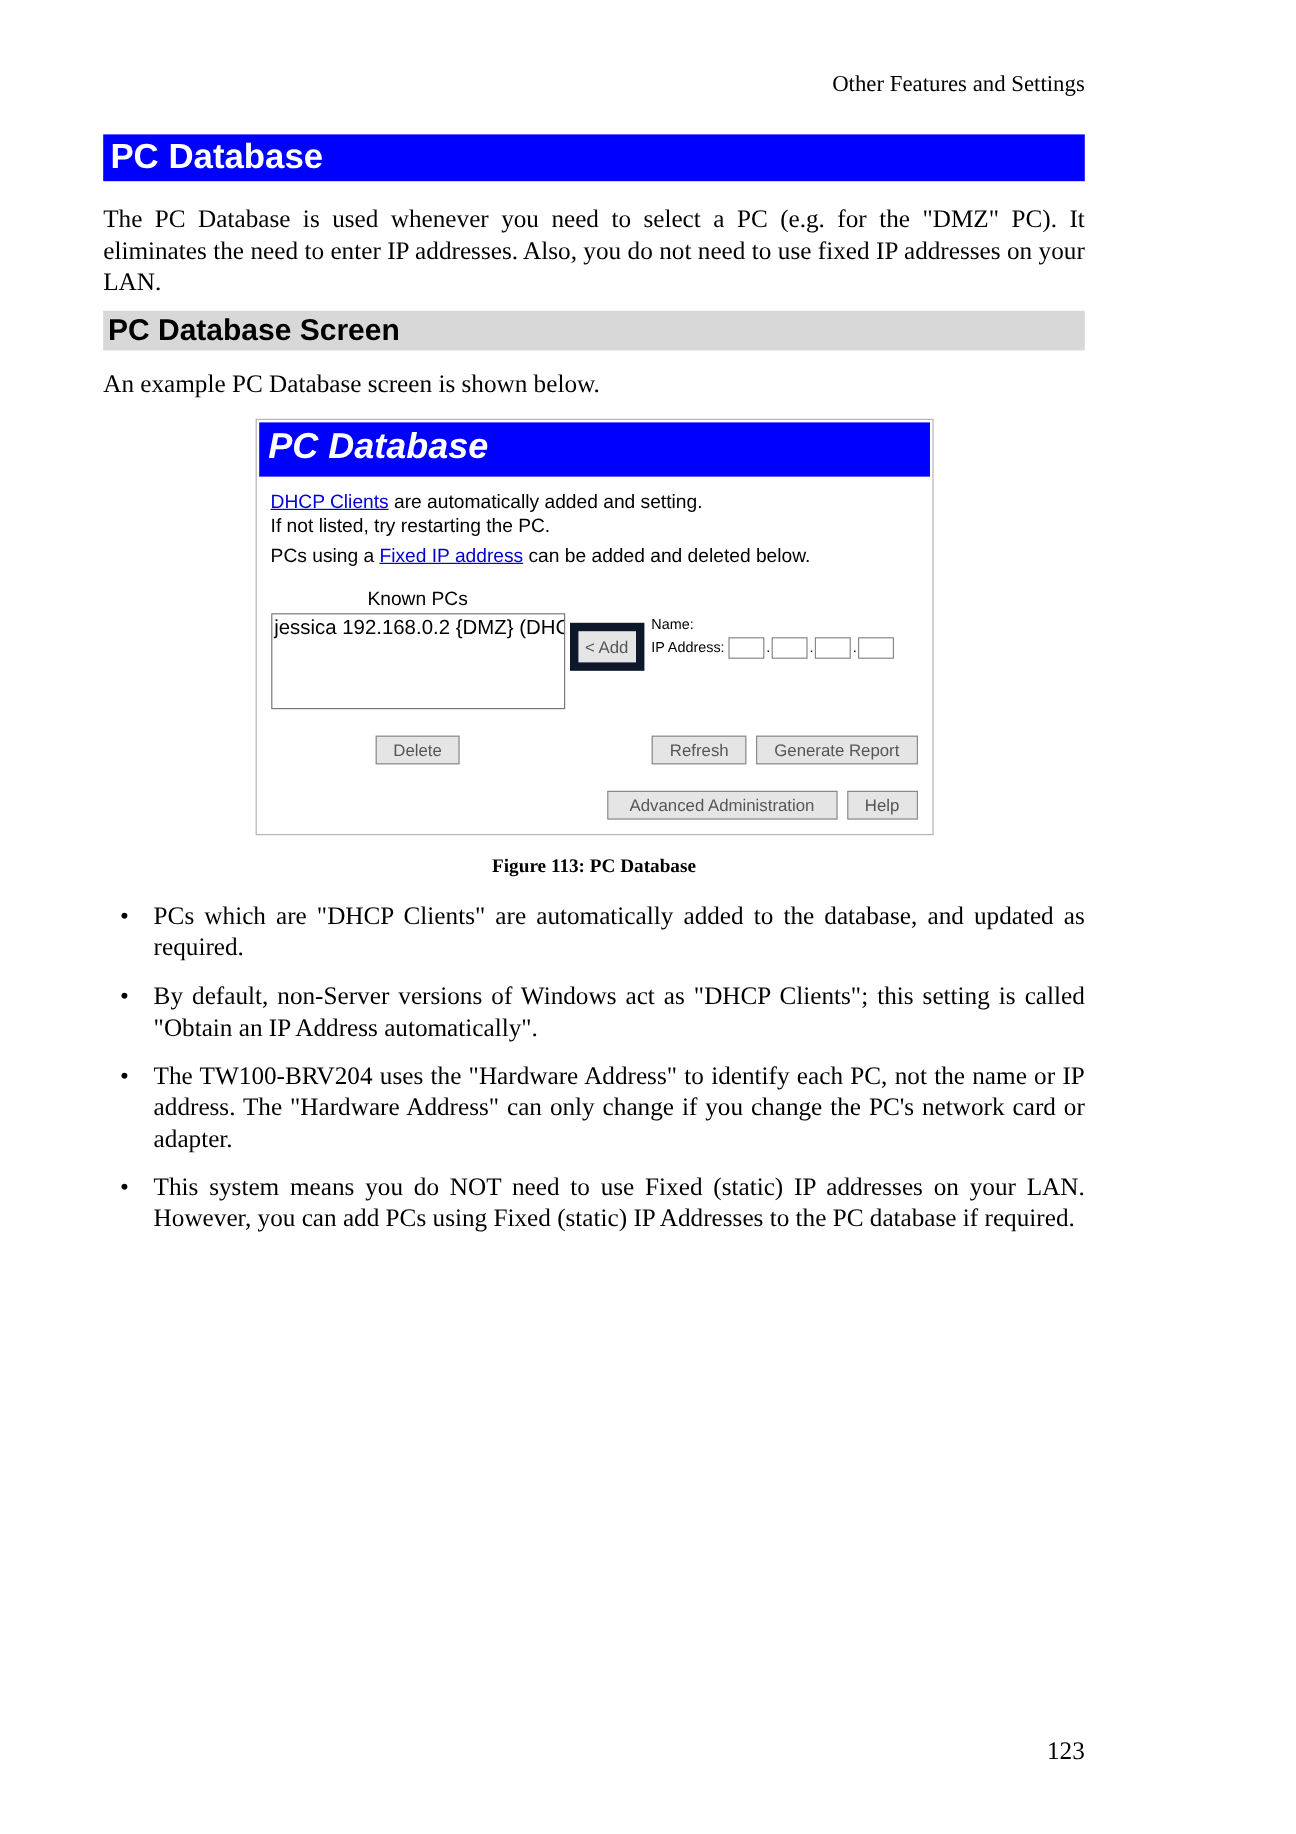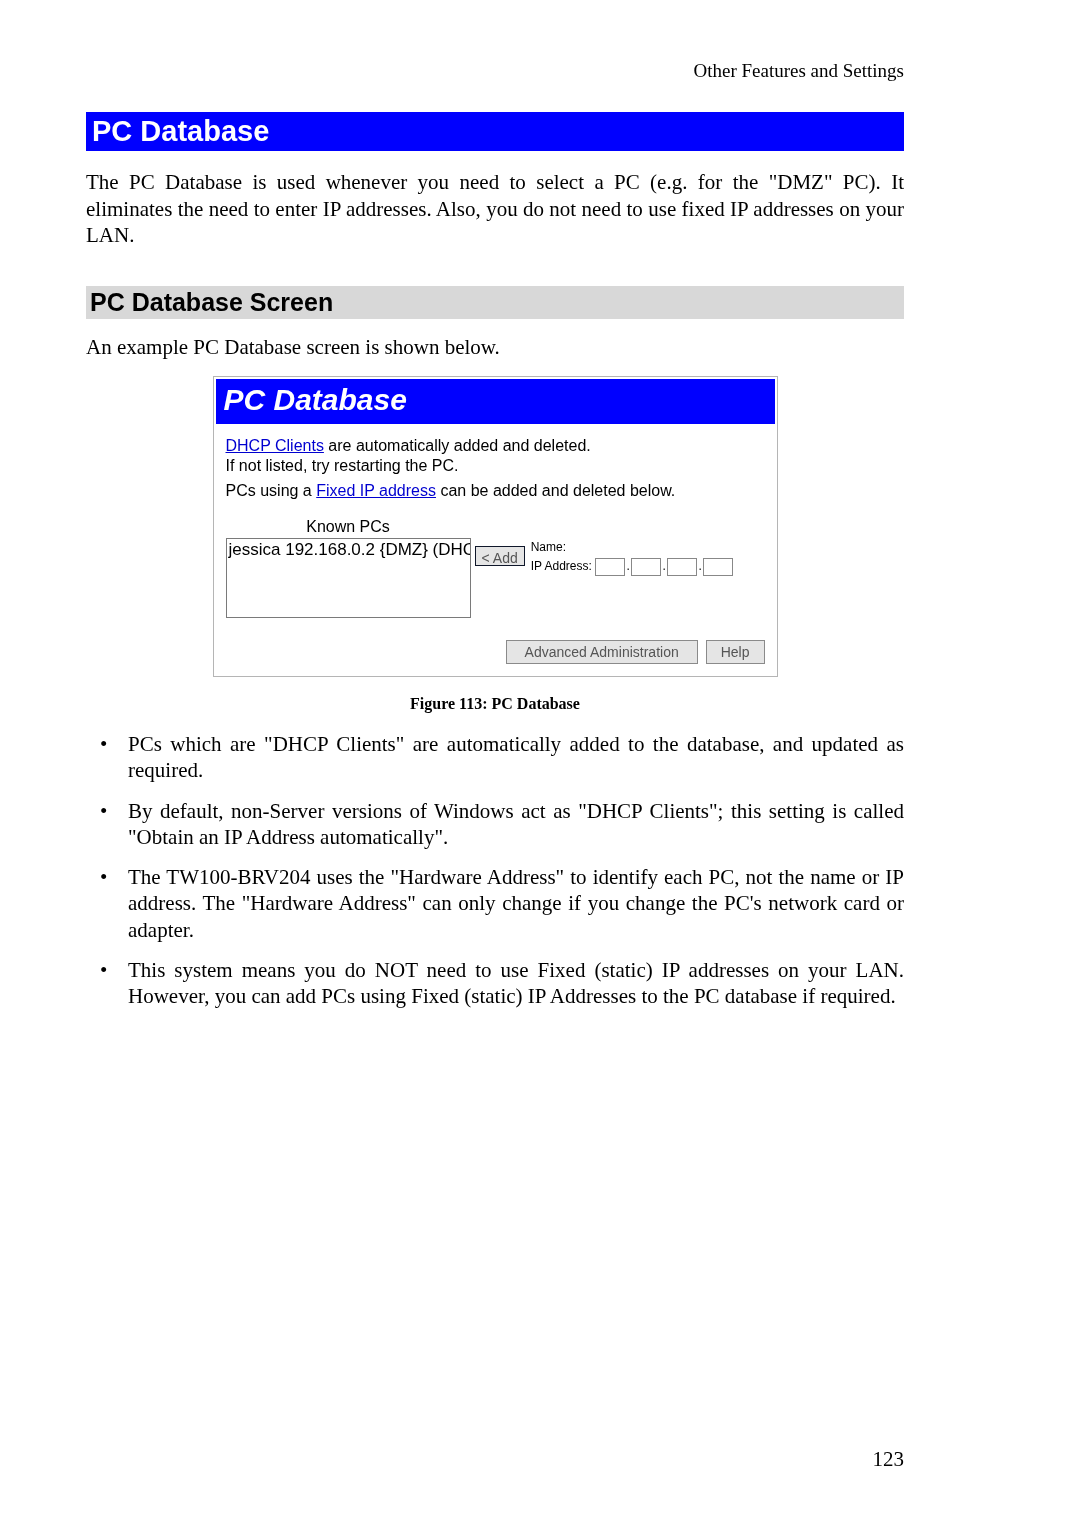--- a/index.html
+++ b/index.html
@@ -40,21 +40,21 @@
     line-height: 1.25;
     margin-top: 18px;
     text-align: justify;
   }
   .subheading {
     font-family: Arial, Helvetica, sans-serif;
     font-weight: bold;
     font-size: 25px;
     background: #d8d8d8;
     padding: 2px 4px;
-    margin-top: 38px;
+    margin-top: 11px;
   }
   .subintro {
     font-size: 21px;
     margin-top: 16px;
   }
   
   .figure {
     margin: 16px auto 0 auto;
     width: 563px;
     border: 1px solid #b5b5b5;
@@ -113,24 +113,24 @@
     box-sizing: border-box;
     overflow: hidden;
     white-space: nowrap;
     font-family: Arial, sans-serif;
   }
   .add-btn {
     margin: 28px 6px 0 4px;
     font-size: 14px;
     padding: 2px 6px;
     background: #e5e5e5;
-    border: 1px solid #0f172a;
+    border: 7px solid #0f172a;
     color: #555;
     cursor: pointer;
-    height: 20px;
+    height: 40px;
     line-height: 18px;
   }
   .name-ip {
     margin-top: 20px;
     font-size: 12px;
   }
   .name-ip div { line-height: 1.6; }
   .ipbox {
     display: inline-block;
     border: 1px solid #888;
@@ -217,21 +217,21 @@
 
   <div class="subheading">PC Database Screen</div>
 
   <div class="subintro">An example PC Database screen is shown below.</div>
 
   <div class="figure">
     <div class="fig-title">PC Database</div>
     <div class="fig-body">
 
       <div class="dhcp-line1">
-        <span class="dhcp-link">DHCP Clients</span><span> are automatically added and deleted.</span>
+        <span class="dhcp-link">DHCP Clients</span><span> are automatically added and setting.</span>
       </div>
       <div class="dhcp-line1">If not listed, try restarting the PC.</div>
 
       <div class="fixedip-line">
         <span>PCs using a </span><span class="dhcp-link">Fixed IP address</span><span> can be added and deleted below.</span>
       </div>
 
       <div class="fig-middle">
         <div class="known-col">
           <div class="known-label">Known PCs</div>
@@ -246,20 +246,29 @@
           <div>
             <span>Name:</span>
           </div>
           <div>
             <span>IP Address:</span>
             <span class="ipbox"></span><span class="dot">.</span><span class="ipbox"></span><span class="dot">.</span><span class="ipbox"></span><span class="dot">.</span><span class="ipbox"></span>
           </div>
         </div>
       </div>
 
+      <div class="fig-row2">
+        <div class="delete-wrap">
+          <button class="grey-btn">Delete</button>
+        </div>
+        <div class="right-btns">
+          <button class="grey-btn">Refresh</button>
+          <button class="grey-btn">Generate Report</button>
+        </div>
+      </div>
 
       <div class="fig-row3">
         <button class="grey-btn wide-btn">Advanced Administration</button>
         <button class="grey-btn">Help</button>
       </div>
 
     </div>
   </div>
 
   <div class="caption">Figure 113: PC Database</div>

